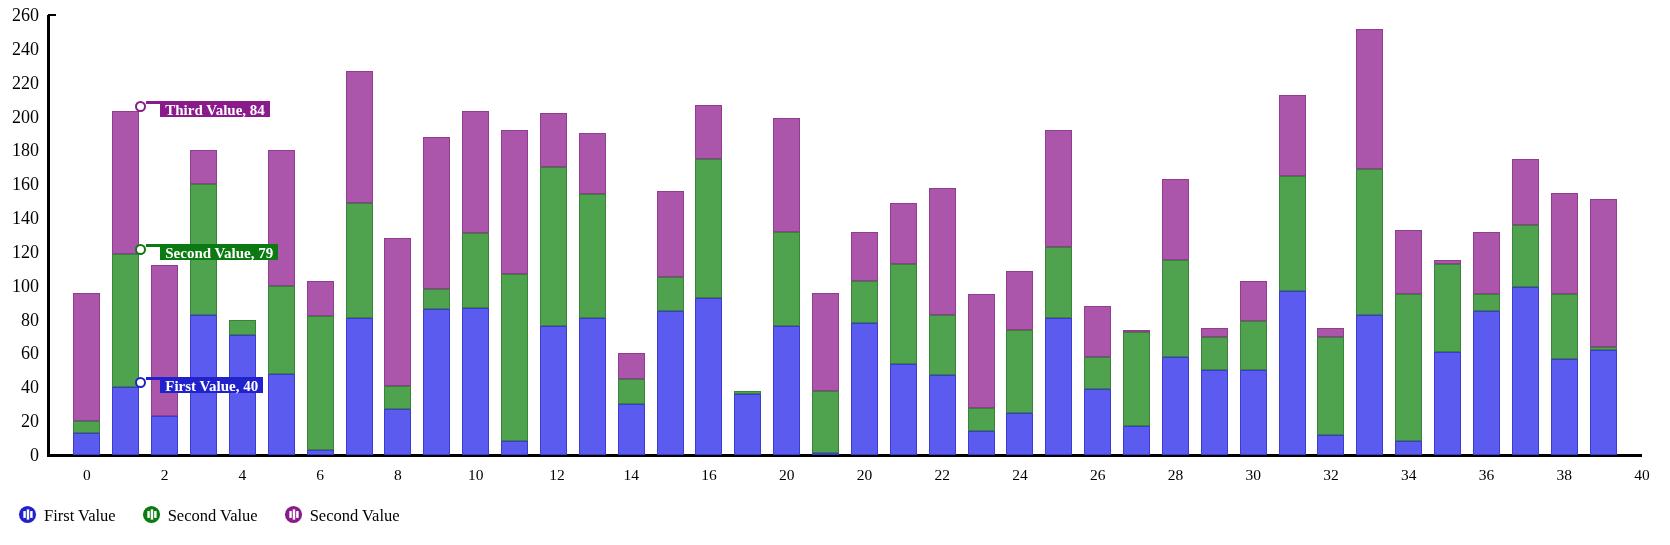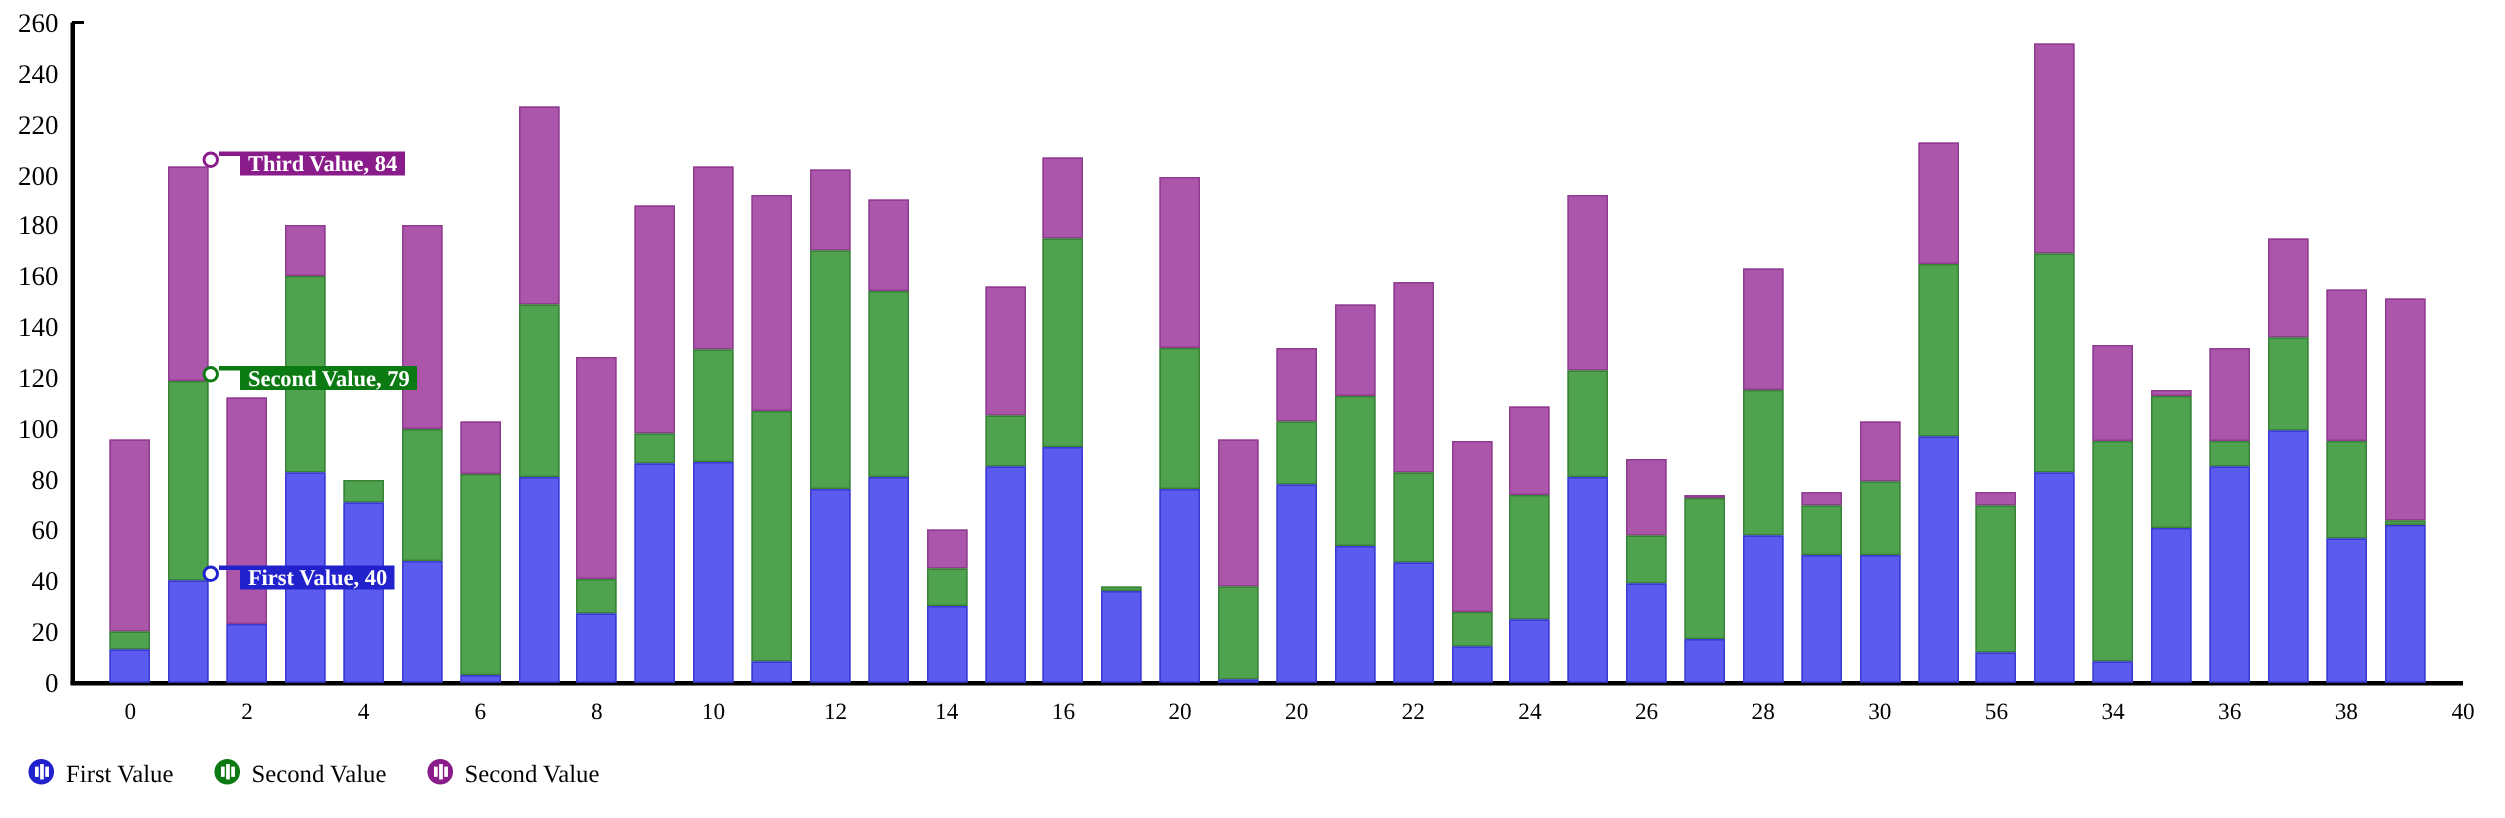--- a/index.html
+++ b/index.html
@@ -317,21 +317,21 @@
       <div class="xtick" style="position: absolute; left: 557px; top: 467px;">12</div>
       <div class="xtick" style="position: absolute; left: 631.171px; top: 467px;">14</div>
       <div class="xtick" style="position: absolute; left: 708.927px; top: 467px;">16</div>
       <div class="xtick" style="position: absolute; left: 786.683px; top: 467px;">20</div>
       <div class="xtick" style="position: absolute; left: 864.439px; top: 467px;">20</div>
       <div class="xtick" style="position: absolute; left: 942.195px; top: 467px;">22</div>
       <div class="xtick" style="position: absolute; left: 1019.95px; top: 467px;">24</div>
       <div class="xtick" style="position: absolute; left: 1097.71px; top: 467px;">26</div>
       <div class="xtick" style="position: absolute; left: 1175.46px; top: 467px;">28</div>
       <div class="xtick" style="position: absolute; left: 1253.22px; top: 467px;">30</div>
-      <div class="xtick" style="position: absolute; left: 1330.98px; top: 467px;">56</div>
+      <div class="xtick" style="position: absolute; left: 1330.98px; top: 467px;">32</div>
       <div class="xtick" style="position: absolute; left: 1408.73px; top: 467px;">34</div>
       <div class="xtick" style="position: absolute; left: 1486.49px; top: 467px;">36</div>
       <div class="xtick" style="position: absolute; left: 1564.24px; top: 467px;">38</div>
       <div class="xtick" style="position: absolute; left: 1642px; top: 467px;">40</div>
     </div>
   <div id="annotation-layer">
       <div class="callout c-third" style="left: 135.256px; top: 101.462px;">
         <span class="dot"></span>
         <span class="stem" style="width: 14px;"></span>
         <span class="lbl">Third Value, 84</span>

